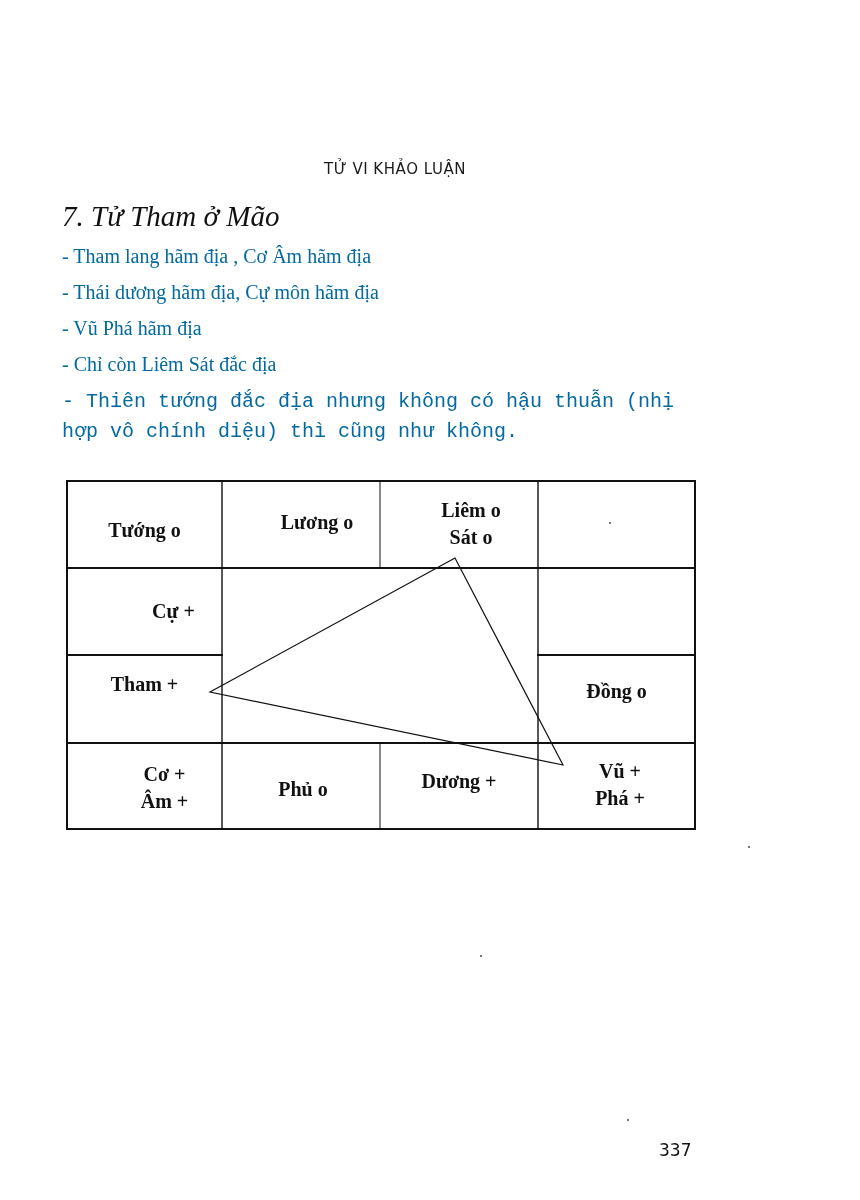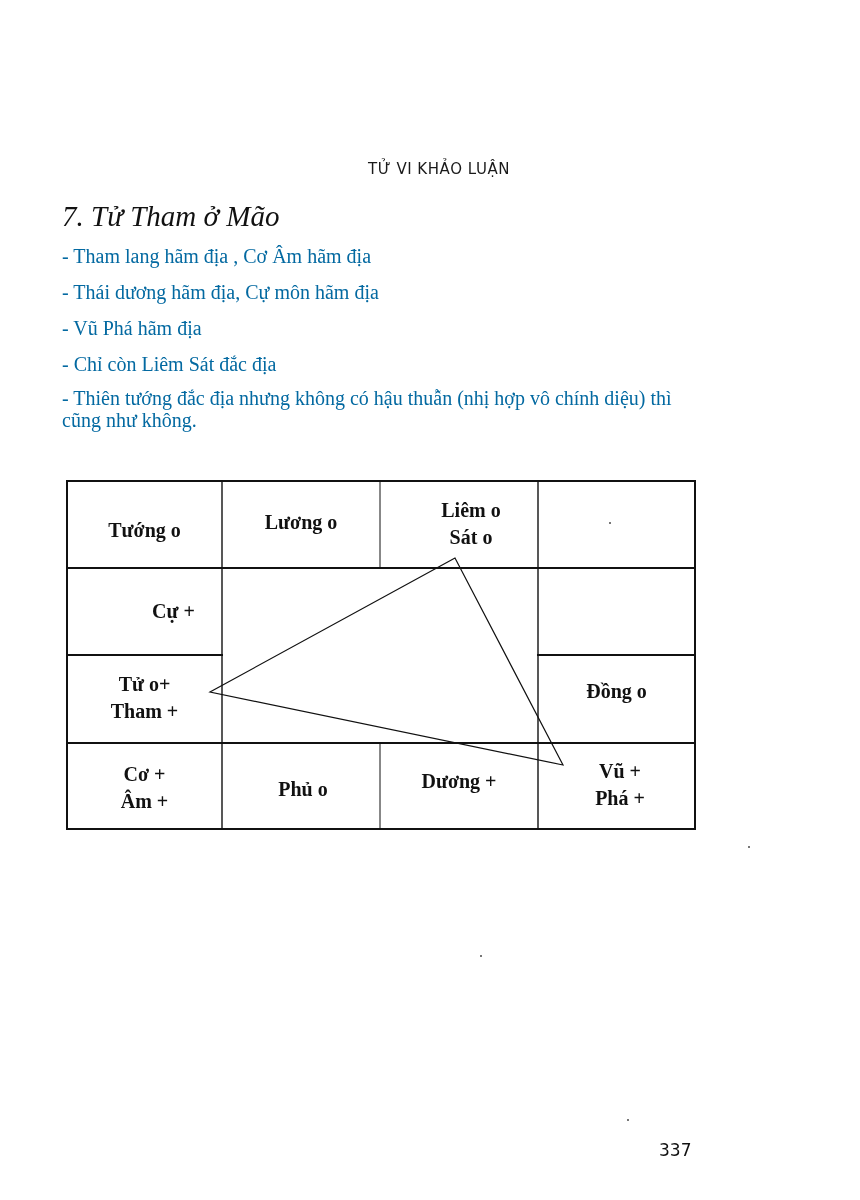--- a/index.html
+++ b/index.html
@@ -1,28 +1,28 @@
 <!DOCTYPE html>
 <html><head>
 <meta charset="utf-8">
 <style>
   html, body { margin: 0; padding: 0; background: #ffffff; }
   body { width: 860px; height: 1200px; position: relative; overflow: hidden; color: #111; }
   .running-head {
     position: absolute; top: 160px; left: 0; width: 790px; text-align: center;
-    font-family: "DejaVu Sans", sans-serif; font-size: 15px; letter-spacing: 0.5px; color: #1a1a1a; margin-left: 44px;
+    font-family: "DejaVu Sans", sans-serif; font-size: 15px; letter-spacing: 0.5px; color: #1a1a1a;
   }
   .section-title {
     position: absolute; top: 200px; left: 62px;
     font-family: "Liberation Serif", serif; font-style: italic; font-size: 29px; color: #111;
   }
   .bullets { position: absolute; top: 243px; left: 62px; width: 650px;
     font-family: "Liberation Serif", serif; font-size: 20px; color: #0369a1; }
   .bullets p { margin: 0 0 9px 0; line-height: 27px; }
-  .bullets p.wrap { line-height: 22px; }
+  .bullets p.wrap { line-height: 30px; font-family: Liberation Mono, monospace; }
   .chart { position: absolute; left: 0; top: 0; width: 860px; height: 1200px; }
   .cell-label {
     position: absolute; font-family: "Liberation Serif", serif; font-weight: bold; font-size: 20px;
     text-align: center; line-height: 27px; color: #111;
   }
   .page-number {
     position: absolute; top: 1140px; left: 659px;
     font-family: "DejaVu Sans", sans-serif; font-size: 17px; color: #111;
   }
   .speck { position: absolute; width: 2px; height: 2px; background: #777; }
@@ -59,38 +59,37 @@
     <line x1="380" y1="743" x2="380" y2="829" stroke-width="1"></line>
     <line x1="538" y1="481" x2="538" y2="829" stroke-width="1.4"></line>
 
     <polygon points="455,558 210,692 563,765" stroke-width="1.2"></polygon>
   </g>
 </svg>
 
 <div class="cell-label" style="left:67px;top:517px;width:155px;">
   <div>Tướng o</div>
 </div>
-<div class="cell-label" style="left:222px;top:509px;width:158px;">
+<div class="cell-label" style="left:222px;top:509px;width:158px;padding-left:16px;">
   <div>Lương o</div>
 </div>
 <div class="cell-label" style="left:380px;top:497px;width:182px;">
   <div>Liêm o</div>
   <div>Sát o</div>
 </div>
 <div class="cell-label" style="left:67px;top:598px;width:155px;margin-left:29px;">
   <div>Cự +</div>
 </div>
 <div class="cell-label" style="left:67px;top:671px;width:155px;">
-  <div>Tử o+</div>
   <div>Tham +</div>
 </div>
 <div class="cell-label" style="left:538px;top:678px;width:157px;">
   <div>Đồng o</div>
 </div>
-<div class="cell-label" style="left:67px;top:761px;width:155px;">
+<div class="cell-label" style="left:67px;top:761px;width:155px;padding-left:20px;">
   <div>Cơ +</div>
   <div>Âm +</div>
 </div>
 <div class="cell-label" style="left:222px;top:776px;width:162px;">
   <div>Phủ o</div>
 </div>
 <div class="cell-label" style="left:380px;top:768px;width:158px;">
   <div>Dương +</div>
 </div>
 <div class="cell-label" style="left:565px;top:758px;width:110px;">

